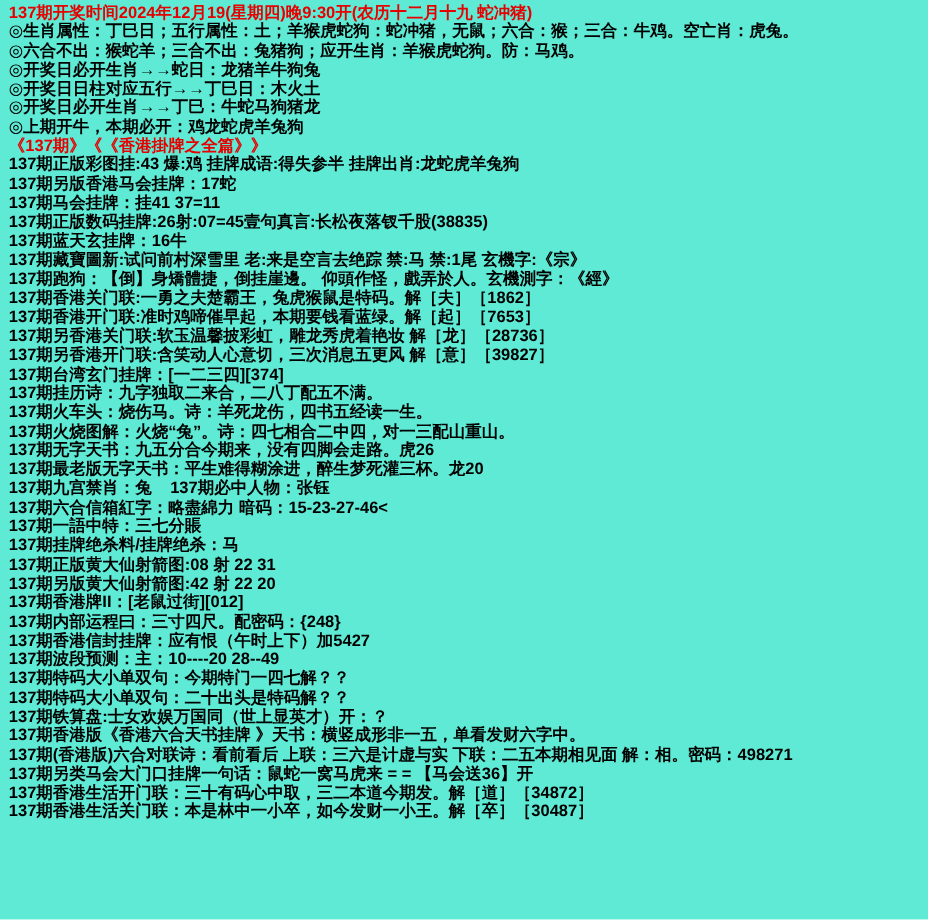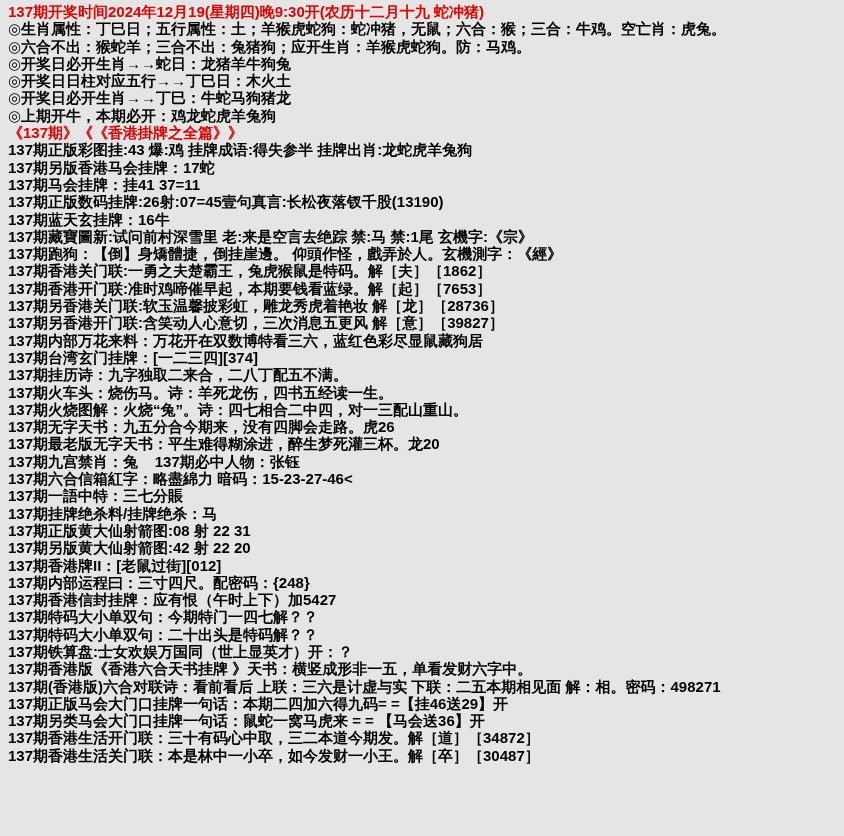--- a/index.html
+++ b/index.html
@@ -7,21 +7,21 @@
     padding: 0;
     background: #ffffff;
   }
   .page {
     position: relative;
     width: 844px;
     height: 836px;
     box-sizing: border-box;
     padding: 3px 4px 0 8px;
     overflow: hidden;
-    background: #e5e5e5;
+    background: #5eead4;
     font-family: "Liberation Sans", "DejaVu Sans", sans-serif;
     font-weight: 700;
   }
   .line {
     font-size: 15px;
     line-height: 17.3px;
     white-space: pre;
     color: #000000;
     letter-spacing: 0;
   }
@@ -38,47 +38,46 @@
       <div class="line">◎生肖属性：丁巳日；五行属性：土；羊猴虎蛇狗：蛇冲猪，无鼠；六合：猴；三合：牛鸡。空亡肖：虎兔。</div>
       <div class="line">◎六合不出：猴蛇羊；三合不出：兔猪狗；应开生肖：羊猴虎蛇狗。防：马鸡。</div>
       <div class="line">◎开奖日必开生肖→→蛇日：龙猪羊牛狗兔</div>
       <div class="line">◎开奖日日柱对应五行→→丁巳日：木火土</div>
       <div class="line">◎开奖日必开生肖→→丁巳：牛蛇马狗猪龙</div>
       <div class="line">◎上期开牛，本期必开：鸡龙蛇虎羊兔狗</div>
       <div class="line red">《137期》《《香港掛牌之全篇》》</div>
       <div class="line">137期正版彩图挂:43 爆:鸡 挂牌成语:得失参半 挂牌出肖:龙蛇虎羊兔狗</div>
       <div class="line">137期另版香港马会挂牌：17蛇</div>
       <div class="line">137期马会挂牌：挂41 37=11</div>
-      <div class="line">137期正版数码挂牌:26射:07=45壹句真言:长松夜落钗千股(13190)</div>
+      <div class="line">137期正版数码挂牌:26射:07=45壹句真言:长松夜落钗千股(38835)</div>
       <div class="line">137期蓝天玄挂牌：16牛</div>
       <div class="line">137期藏寶圖新:试问前村深雪里 老:来是空言去绝踪 禁:马 禁:1尾 玄機字:《宗》</div>
       <div class="line">137期跑狗：【倒】身矯體捷，倒挂崖邊。 仰頭作怪，戲弄於人。玄機測字：《經》</div>
       <div class="line">137期香港关门联:一勇之夫楚霸王，兔虎猴鼠是特码。解［夫］［1862］</div>
       <div class="line">137期香港开门联:准时鸡啼催早起，本期要钱看蓝绿。解［起］［7653］</div>
       <div class="line">137期另香港关门联:软玉温馨披彩虹，雕龙秀虎着艳妆 解［龙］［28736］</div>
       <div class="line">137期另香港开门联:含笑动人心意切，三次消息五更风 解［意］［39827］</div>
-      <div class="line">137期内部万花来料：万花开在双数博特看三六，蓝红色彩尽显鼠藏狗居</div>
       <div class="line">137期台湾玄门挂牌：[一二三四][374]</div>
       <div class="line">137期挂历诗：九字独取二来合，二八丁配五不满。</div>
       <div class="line">137期火车头：烧伤马。诗：羊死龙伤，四书五经读一生。</div>
       <div class="line">137期火烧图解：火烧“兔”。诗：四七相合二中四，对一三配山重山。</div>
       <div class="line">137期无字天书：九五分合今期来，没有四脚会走路。虎26</div>
       <div class="line">137期最老版无字天书：平生难得糊涂进，醉生梦死灌三杯。龙20</div>
       <div class="line">137期九宫禁肖：兔    137期必中人物：张钰</div>
       <div class="line">137期六合信箱紅字：略盡綿力 暗码：15-23-27-46&lt;</div>
       <div class="line">137期一語中特：三七分賬</div>
       <div class="line">137期挂牌绝杀料/挂牌绝杀：马</div>
       <div class="line">137期正版黄大仙射箭图:08 射 22 31</div>
       <div class="line">137期另版黄大仙射箭图:42 射 22 20</div>
       <div class="line">137期香港牌II：[老鼠过街][012]</div>
       <div class="line">137期内部运程曰：三寸四尺。配密码：{248}</div>
       <div class="line">137期香港信封挂牌：应有恨（午时上下）加5427</div>
+      <div class="line">137期波段预测：主：10----20 28--49</div>
       <div class="line">137期特码大小单双句：今期特门一四七解？？</div>
       <div class="line">137期特码大小单双句：二十出头是特码解？？</div>
       <div class="line">137期铁算盘:士女欢娱万国同（世上显英才）开：？</div>
       <div class="line">137期香港版《香港六合天书挂牌 》天书：横竖成形非一五，单看发财六字中。</div>
       <div class="line">137期(香港版)六合对联诗：看前看后 上联：三六是计虚与实 下联：二五本期相见面 解：相。密码：498271</div>
-      <div class="line">137期正版马会大门口挂牌一句话：本期二四加六得九码= =【挂46送29】开</div>
       <div class="line">137期另类马会大门口挂牌一句话：鼠蛇一窝马虎来 = = 【马会送36】开</div>
       <div class="line">137期香港生活开门联：三十有码心中取，三二本道今期发。解［道］［34872］</div>
       <div class="line">137期香港生活关门联：本是林中一小卒，如今发财一小王。解［卒］［30487］</div>
     </div>
 </div>
 
 </body></html>

